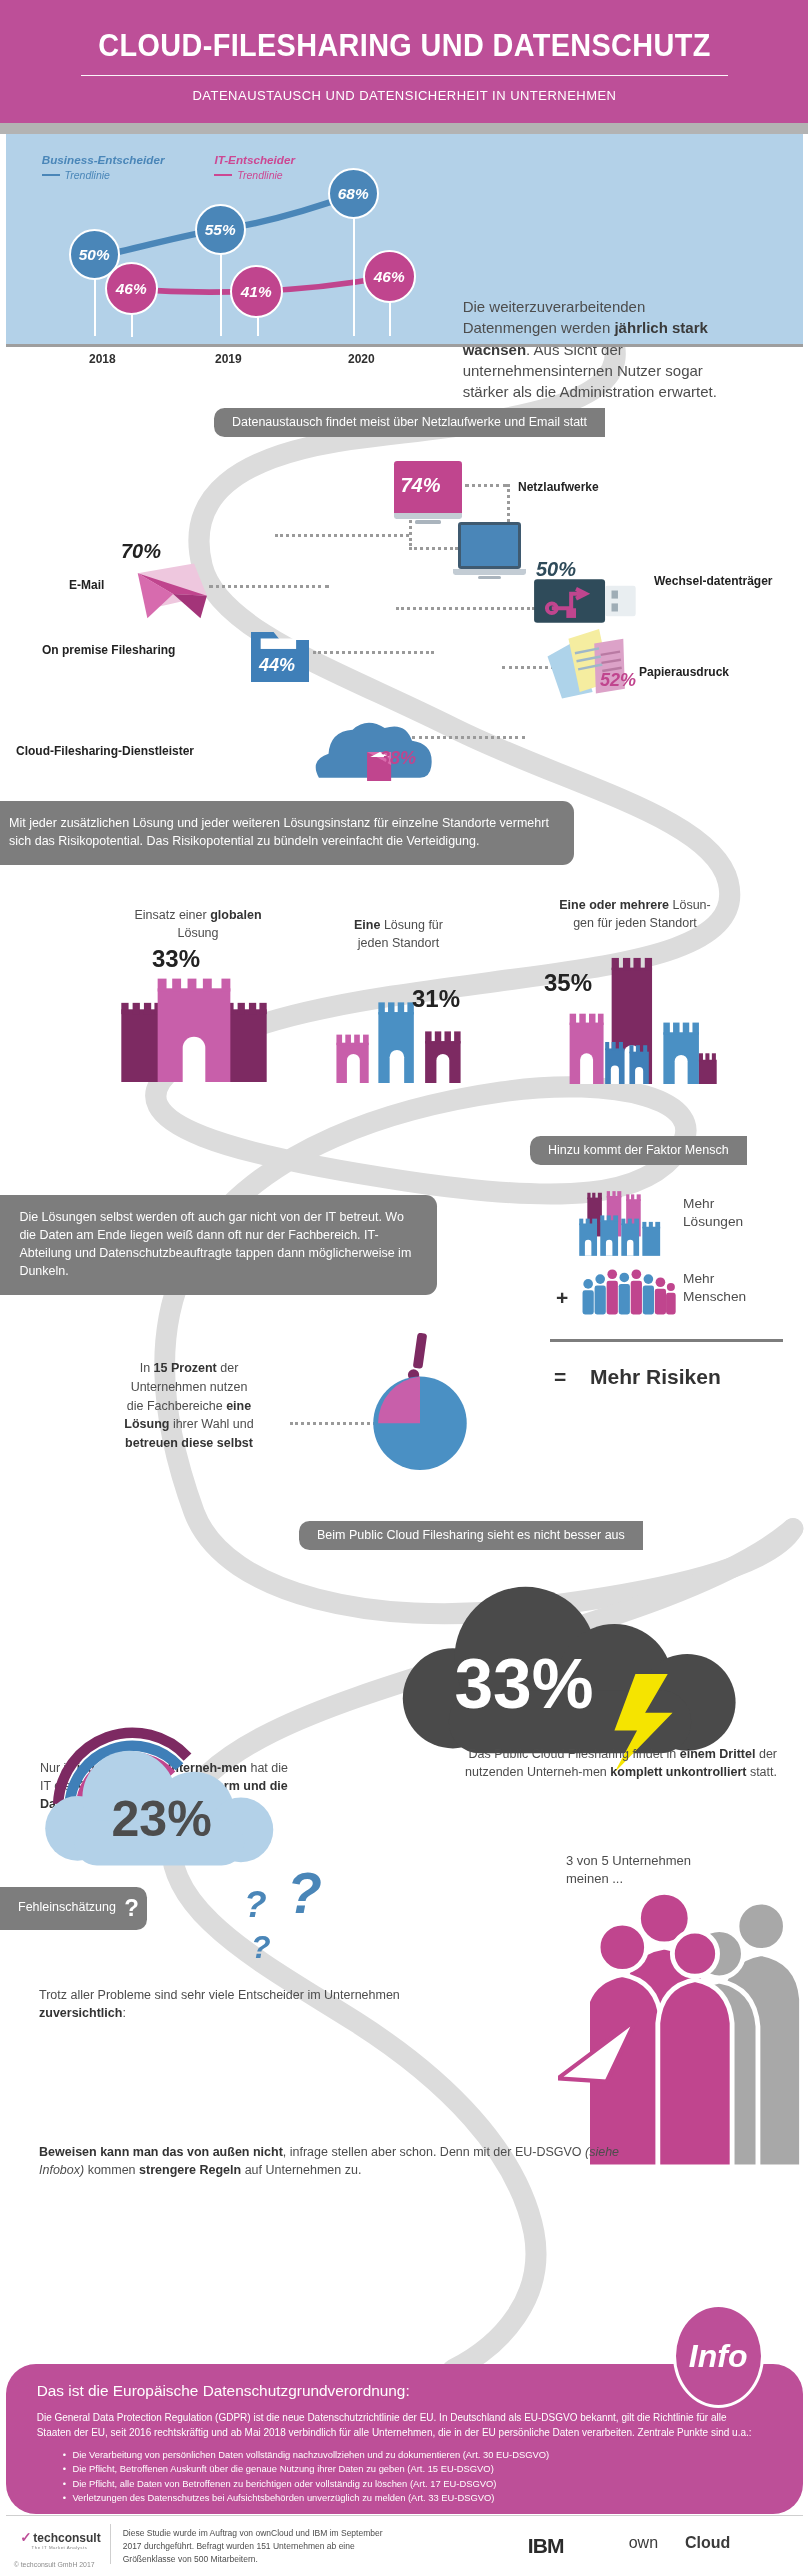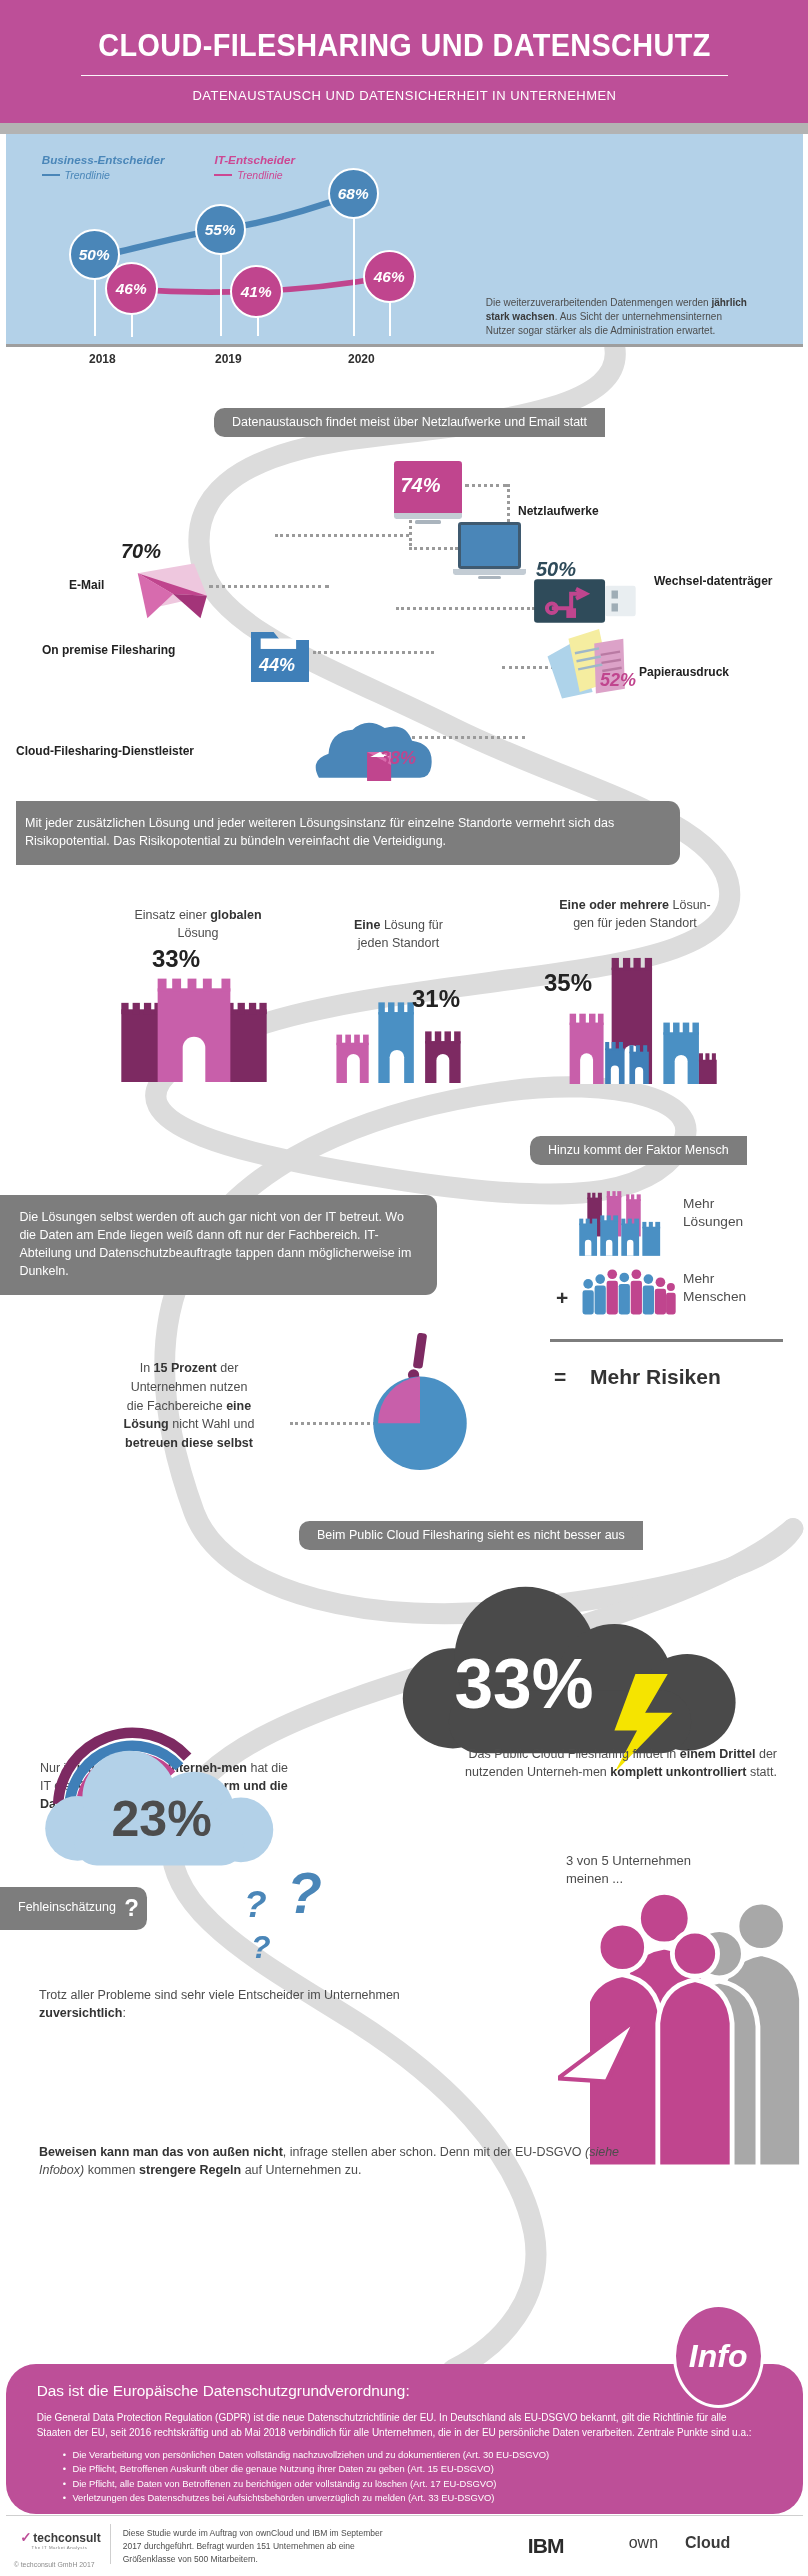--- a/index.html
+++ b/index.html
@@ -71,21 +71,21 @@
   .bubble.blue { background:#4a86b8; }
   .bubble.pink { background:#c0458e; }
 
   .axisline { position:absolute; left:0; top:204px; width:797px; height:3.2px; background:#9e9e9e; }
   .yearrow { position:absolute; left:0; top:352px; width:453px; height:21px; }
   .yearrow span {
     position:absolute; font-size:12px; font-weight:bold; color:#2f2f2f;
   }
   .trendtext {
     position:absolute; left:457px; top:162px; width:267px;
-    font-size:10px; line-height:1.42; color:#4d4d4d;margin-left:23px;
+    font-size:15px; line-height:1.42; color:#4d4d4d;
   }
   .trendtext b { color:#3a3a3a; }
 
   
   .ribbon { position:absolute; left:0; top:0; width:809px; height:2576px; z-index:0; pointer-events:none;}
 
   
   .banner {
     position:absolute; background:#7d7d7d; color:#fff;
     border-radius:10.5px; font-size:12.5px;
@@ -249,21 +249,21 @@
   <div class="dot-h" style="left:502px;top:666px;width:58px;"></div>
   <div class="dot-h" style="left:412px;top:736px;width:113px;"></div>
 
   <div class="monitor" style="left:394px;top:461px;width:68px;">
     <div class="mon-screen" style="width:68px;height:52px;background:#c0458e;position:relative;">
       <div class="pct" style="left:6.5px;top:13px;font-size:20px;color:#fff;">74%</div>
     </div>
     <div class="mon-base" style="width:68px;height:5.7px;"></div>
     <div class="mon-foot" style="width:26px;height:4px;"></div>
   </div>
-  <div class="lbl" style="left:518px;top:504px;">Netzlaufwerke</div>
+  <div class="lbl" style="left:518px;top:480px;">Netzlaufwerke</div>
 
   <div class="monitor" style="left:458px;top:522px;width:63px;">
     <div class="mon-screen" style="width:63px;height:47px;background:#4a86b8;border:3.2px solid #3f5a70;border-radius:3.2px;"></div>
     <div class="mon-base" style="width:73px;height:5.7px;margin-left:-4.9px;"></div>
     <div class="mon-foot" style="width:22.6px;height:3.2px;"></div>
   </div>
 
   <svg style="position:absolute;left:123px;top:549px;width:89px;height:74px;z-index:5;" viewBox="0 0 110 92">
     <polygon points="18,30 88,18 104,58 34,74" fill="#eec7de"></polygon>
     <polygon points="18,30 62,56 104,58" fill="#c0458e"></polygon>
@@ -313,21 +313,21 @@
 
   <svg style="position:absolute;left:309px;top:720px;width:137px;height:61px;z-index:5;" viewBox="0 0 170 76">
     <path d="M12 72 q-12 -22 12 -30 q2 -28 30 -30 q18 -16 40 -2 q26 -8 34 16 q28 4 24 32 q-2 14 -14 14 z" fill="#4a86b8"></path>
     <polygon points="72,40 72,82 102,82 102,40" fill="#c0458e"></polygon>
     <polygon points="72,40 102,40 102,56" fill="#d96aad"></polygon>
     <polygon points="76,46 88,40 100,46 76,46" fill="#ffffff"></polygon>
   </svg>
   <div class="pct" style="left:380px;top:748px;font-size:18px;color:#c0458e;">38%</div>
   <div class="lbl" style="left:16px;top:744px;">Cloud-Filesharing-Dienstleister</div>
 
-  <div class="greybox leftflush" style="left:16px;top:801px;width:664px;padding-left:9px;">Mit jeder zusätzlichen Lösung und jeder weiteren Lösungsinstanz für einzelne Standorte vermehrt sich das Risikopotential. Das Risikopotential zu bündeln vereinfacht die Verteidigung.</div>
+  <div class="greybox leftflush" style="left:0px;top:801px;width:574px;padding-left:9px;">Mit jeder zusätzlichen Lösung und jeder weiteren Lösungsinstanz für einzelne Standorte vermehrt sich das Risikopotential. Das Risikopotential zu bündeln vereinfacht die Verteidigung.</div>
 
   <div class="txt" style="left:121px;top:906px;width:154px;text-align:center;">
     <span>Einsatz einer </span><b>globalen</b><span> Lösung</span>
   </div>
   <div class="pct" style="left:152px;top:945px;font-size:24px;color:#222;font-style:normal;">33%</div>
   <svg style="position:absolute;left:113px;top:977px;width:162px;height:105px;z-index:5;" viewBox="0 0 200 130">
     <g fill="#7d2a62">
       <rect x="10" y="40" width="50" height="90"></rect>
       <rect x="10" y="32" width="9" height="14"></rect>
         <rect x="24" y="32" width="9" height="14"></rect>
@@ -507,21 +507,21 @@
   </div>
 
   <div class="hrline" style="left:550px;top:1339px;width:233px;"></div>
   <div class="opline" style="left:554px;top:1365px;">=</div>
   <div class="opline" style="left:590px;top:1365px;">Mehr Risiken</div>
 
   <div class="txt" style="left:104px;top:1359px;width:170px;line-height:1.5;text-align:center;">
     <span>In </span><b>15 Prozent</b><span> der</span><br>
     <span>Unternehmen nutzen</span><br>
     <span>die Fachbereiche </span><b>eine</b><br>
-    <b>Lösung</b><span> nicht Wahl und</span><br>
+    <b>Lösung</b><span> ihrer Wahl und</span><br>
     <b>betreuen diese selbst</b>
   </div>
   <div class="dot-h" style="left:290px;top:1422px;width:91px;"></div>
   <svg style="position:absolute;left:368px;top:1333px;width:104px;height:137px;z-index:5;" viewBox="0 0 128 170">
     <rect x="58" y="0" width="12" height="44" rx="4" fill="#7d2a62" transform="rotate(8 64 22)"></rect>
     <circle cx="56" cy="52" r="7" fill="#7d2a62"></circle>
     <circle cx="64" cy="112" r="58" fill="#4a90c4"></circle>
     <path d="M64 112 L64 54 A58 58 0 0 0 12 112 Z" fill="#c85faa"></path>
   </svg>
 

